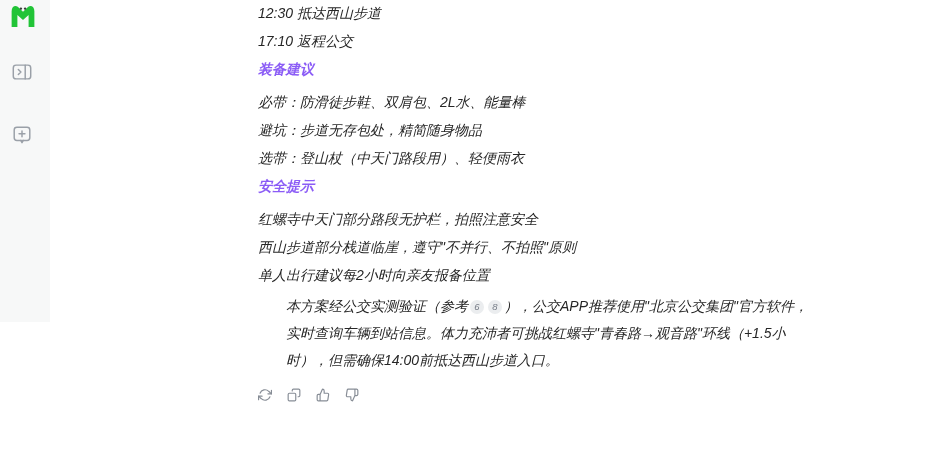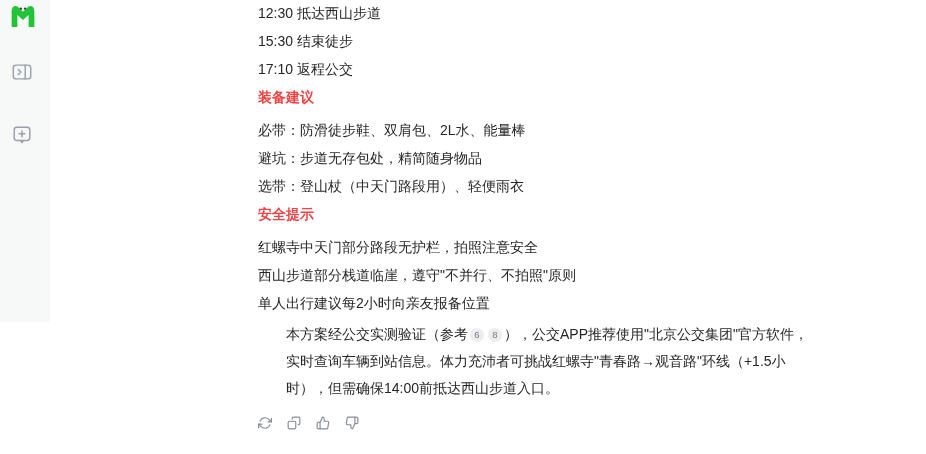--- a/index.html
+++ b/index.html
@@ -3,21 +3,21 @@
 <meta charset="utf-8">
 <style>
   * { box-sizing: border-box; }
   html, body { margin: 0; padding: 0; }
   body {
     width: 926px; height: 454px; overflow: hidden;
     background: #ffffff;
     font-family: "Liberation Sans", "DejaVu Sans", sans-serif;
     color: #262626;
   }
-  .app { display: flex; width: 926px; height: 322px; }
+  .app { display: flex; width: 926px; height: 322px; font-style: italic; }
 
   
   .sidebar {
     position: relative;
     width: 50px; height: 100%;
     background: #f7f8f8;
     flex: 0 0 50px;
   }
   .logo-wrap { position: absolute; left: 9px; top: 3px; width: 28px; height: 25px; }
   .side-btn {
@@ -28,21 +28,21 @@
   .side-btn svg { width: 22px; height: 22px; stroke: #9aa0a8; fill: none; stroke-width: 1.6; stroke-linecap: round; stroke-linejoin: round; }
   .btn-toggle { top: 59px; }
   .btn-newchat { top: 122px; }
 
   
   .main { flex: 1; position: relative; background: #ffffff; }
   .content {
     position: absolute; left: 208px; top: 3px; width: 562px;
   }
   .content p.line { margin: 0 0 7px; font-size: 14px; line-height: 21px; color: #262626; }
-  .content h4.sec { margin: 5px 0 12px; font-size: 14px; line-height: 21px; font-weight: 700; color: #ef4444; }
+  .content h4.sec { margin: 5px 0 12px; font-size: 14px; line-height: 21px; font-weight: 700; color: #8b5cf6; }
 
   blockquote.note {
     margin: 6px 0 0 28px; padding: 0;
     font-size: 14px; line-height: 27px; color: #262626; width: 528px;
   }
   .cite-badge {
     display: inline-flex; align-items: center; justify-content: center;
     width: 14px; height: 14px; border-radius: 50%;
     background: #ebedef; color: #767c87;
     font-size: 9.5px; line-height: 1; margin: 0 2px; vertical-align: 1px;
@@ -89,21 +89,20 @@
         <line x1="12" y1="7.5" x2="12" y2="14"></line>
         <line x1="8.8" y1="10.75" x2="15.2" y2="10.75"></line>
       </svg>
     </button>
   </aside>
 
   <main class="main">
     <div class="content">
 
       <p class="line">12:30 抵达西山步道</p>
-      <p class="line">15:30 结束徒步</p>
       <p class="line">17:10 返程公交</p>
 
       <h4 class="sec">装备建议</h4>
       <p class="line">必带：防滑徒步鞋、双肩包、2L水、能量棒</p>
       <p class="line">避坑：步道无存包处，精简随身物品</p>
       <p class="line">选带：登山杖（中天门路段用）、轻便雨衣</p>
 
       <h4 class="sec">安全提示</h4>
       <p class="line">红螺寺中天门部分路段无护栏，拍照注意安全</p>
       <p class="line">西山步道部分栈道临崖，遵守"不并行、不拍照"原则</p>

